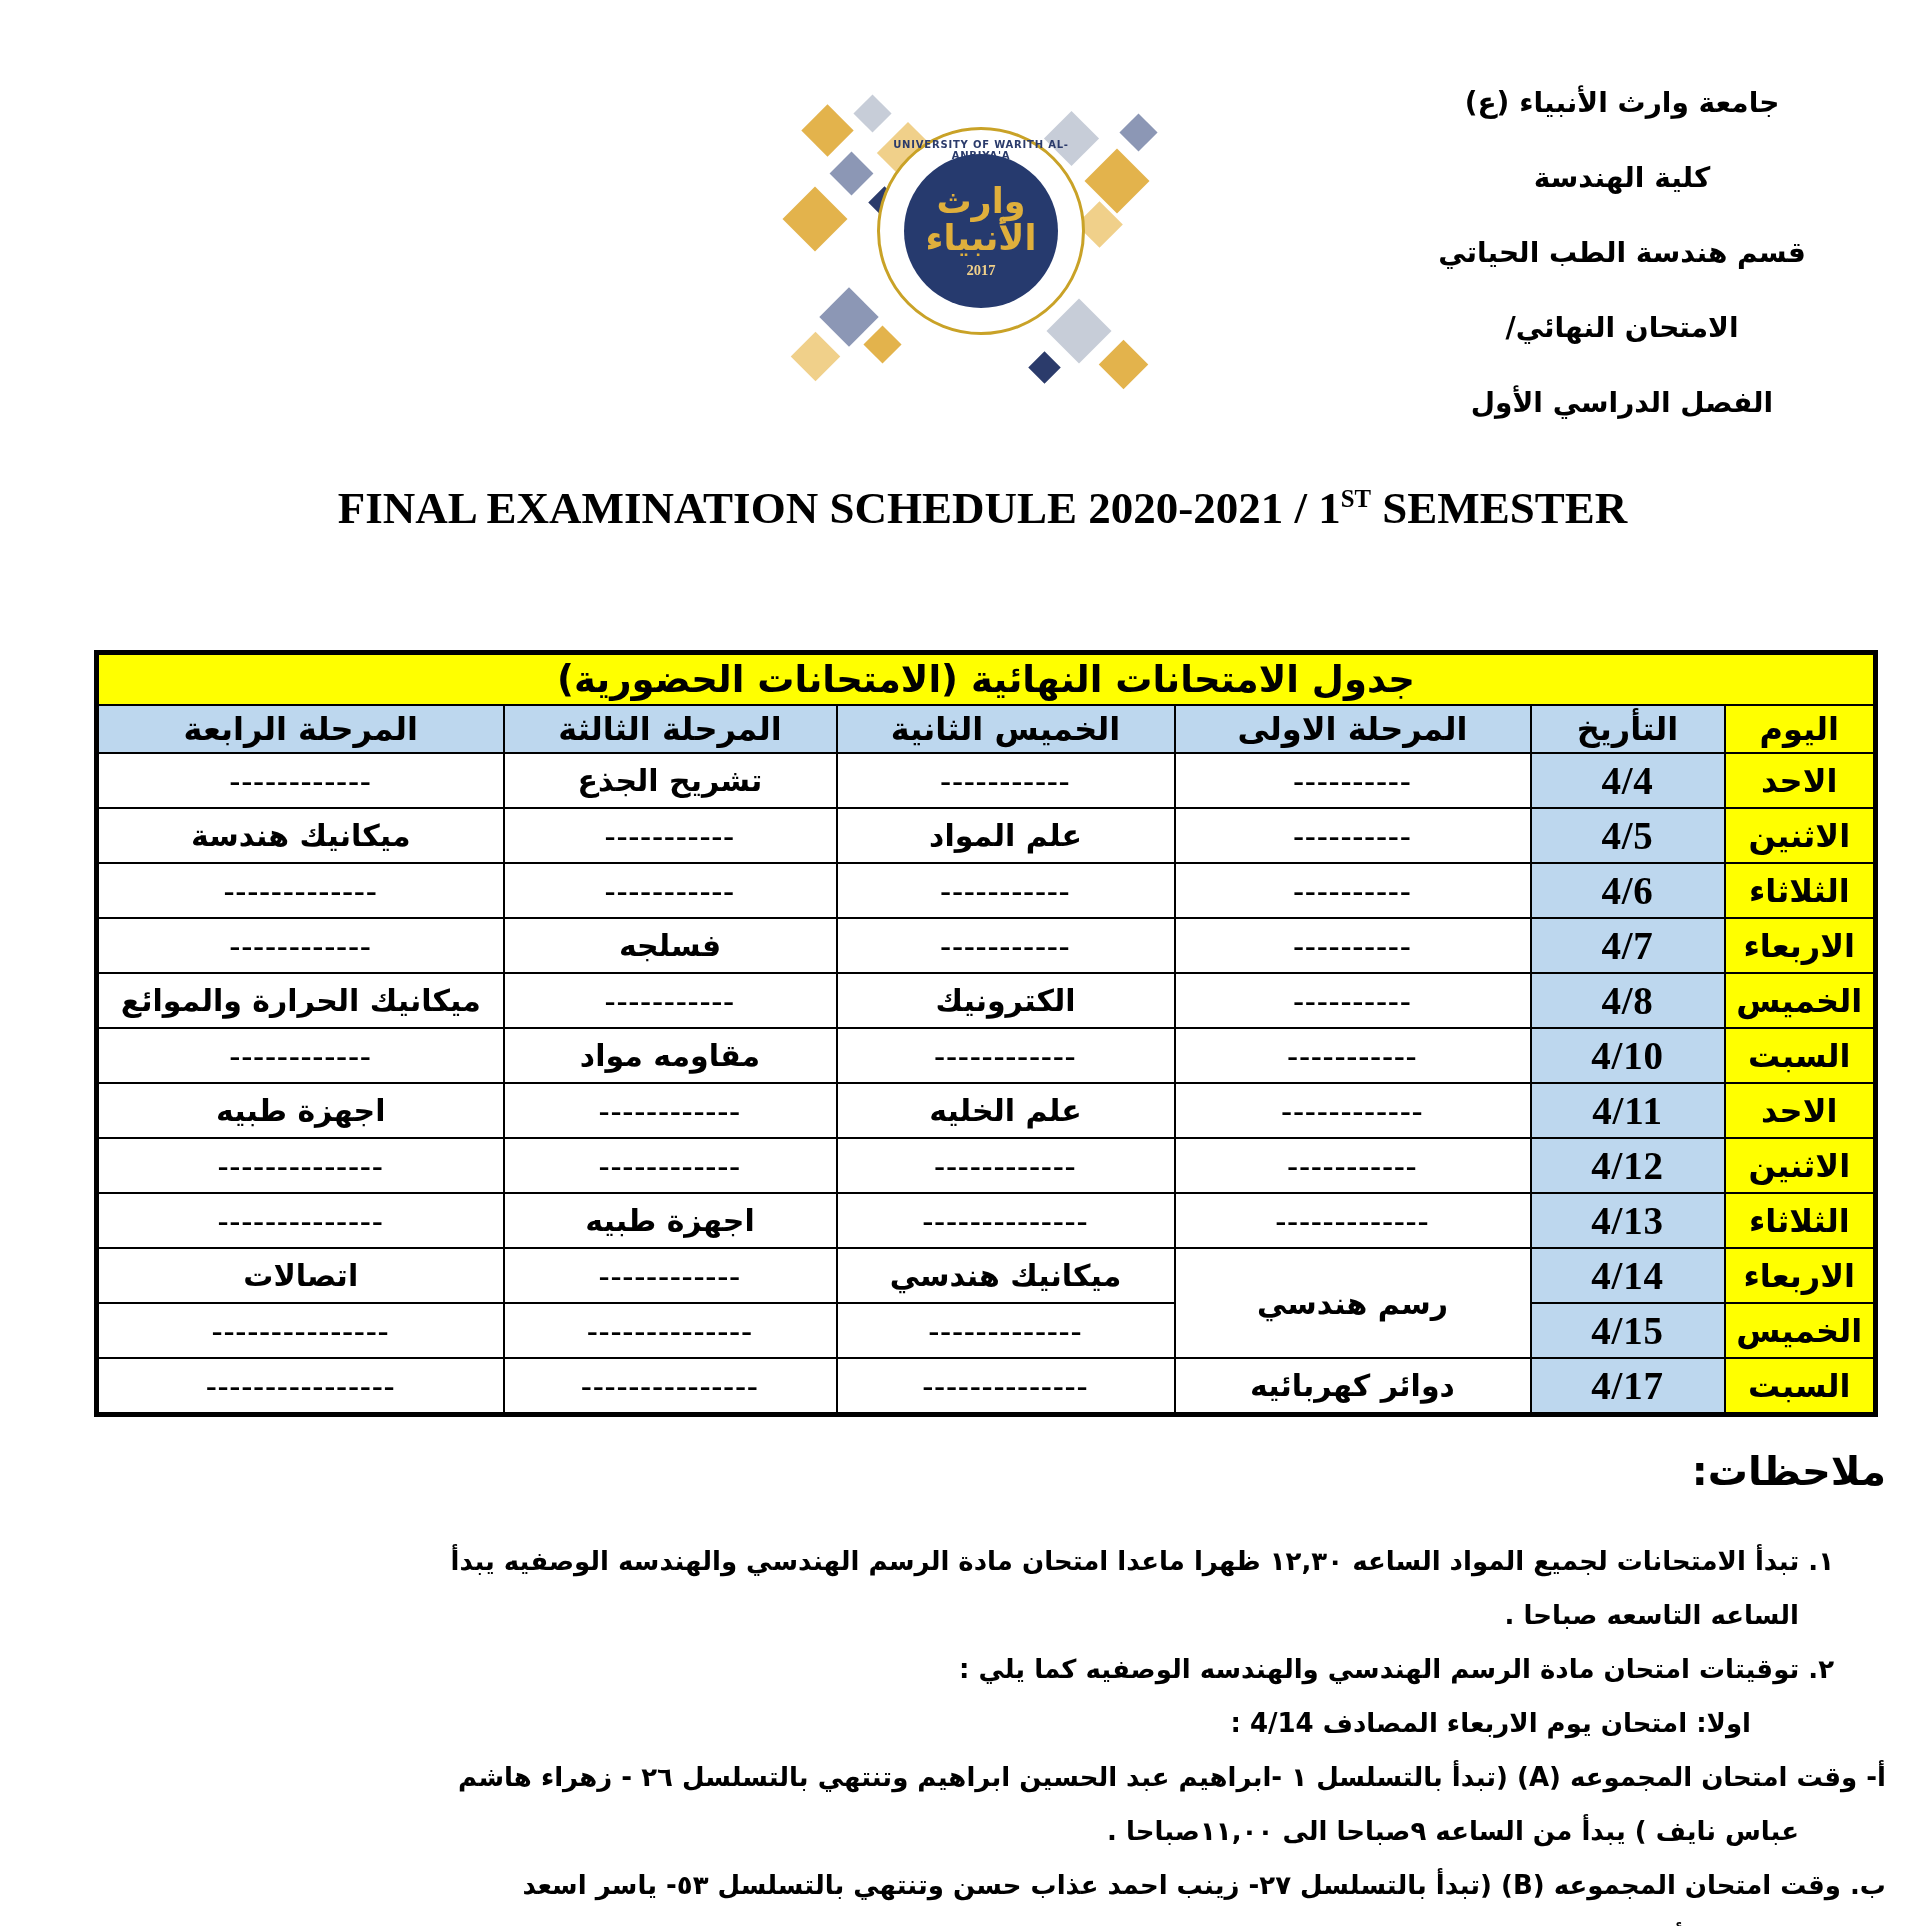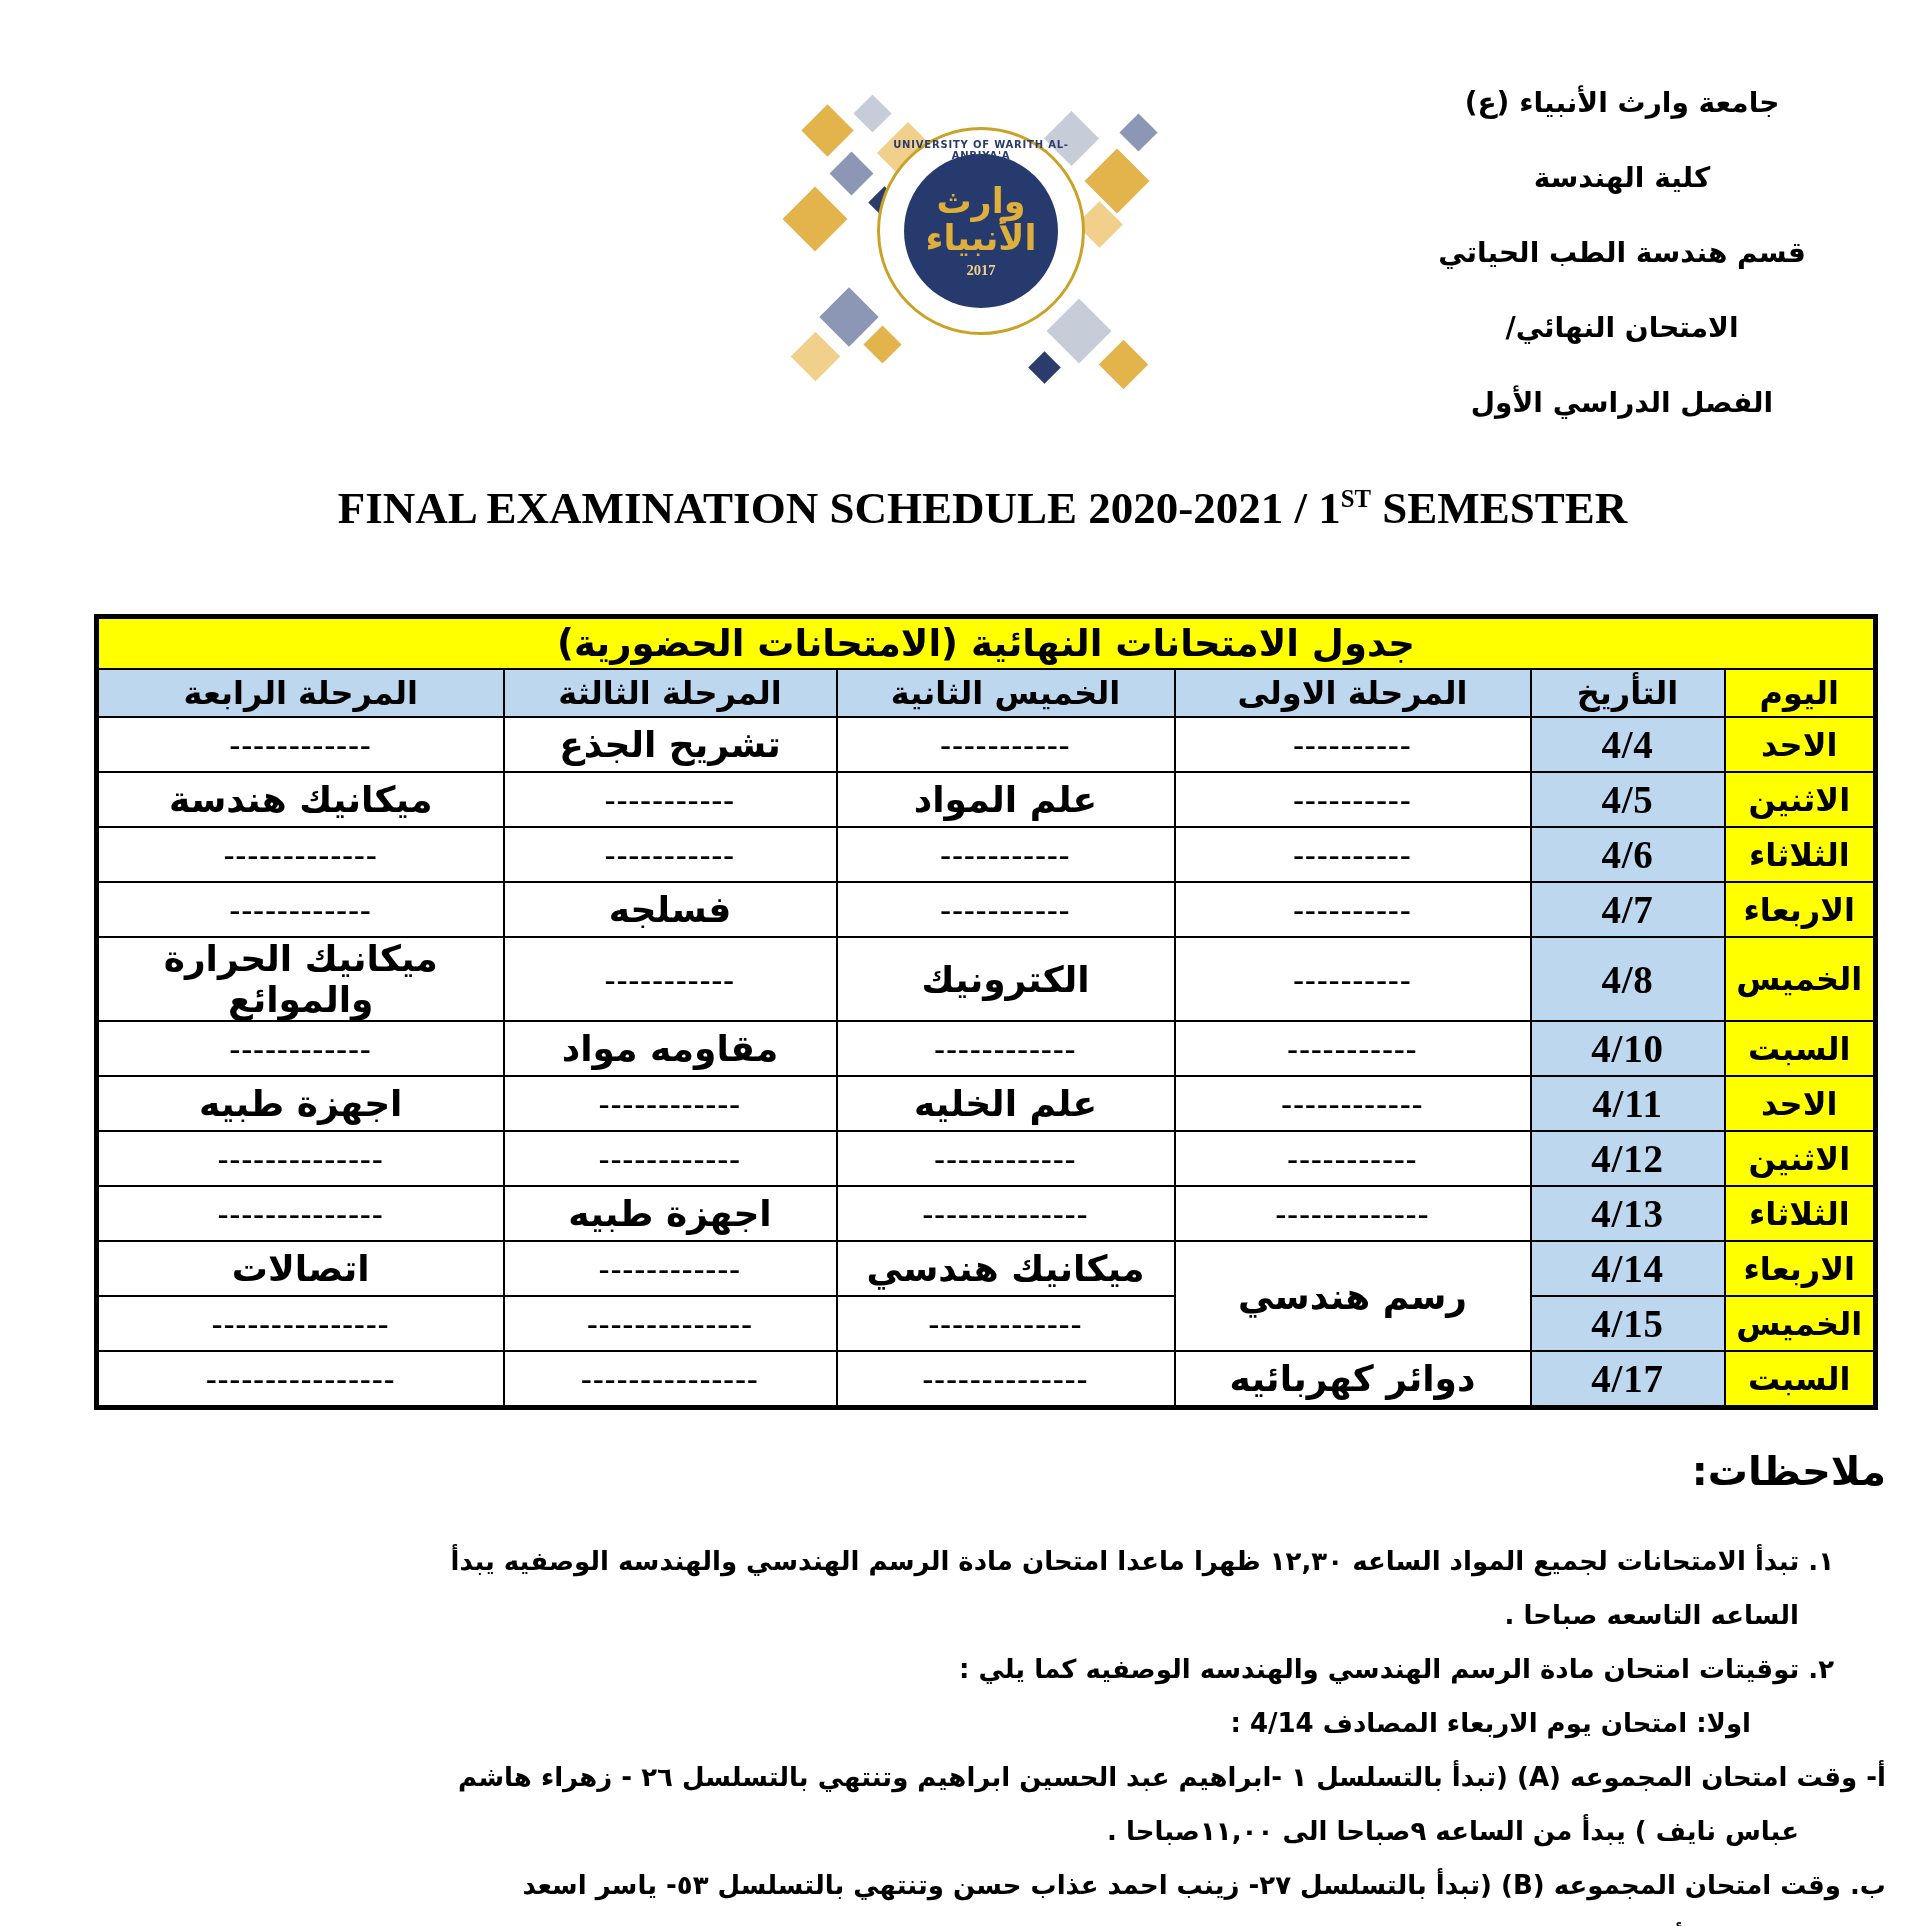--- a/index.html
+++ b/index.html
@@ -41,31 +41,31 @@
           font-size:10px;font-weight:bold;letter-spacing:0.8px;}
   .emblem-core{position:absolute;left:24px;top:24px;right:24px;bottom:24px;border-radius:50%;
           background:#263a6e;display:flex;flex-direction:column;align-items:center;justify-content:center;}
   .emblem-ar{color:#dfaf3c;font-size:35px;font-weight:bold;direction:rtl;line-height:1.05;text-align:center;}
   .emblem-year{color:#f0d08a;font-size:14.6px;font-weight:bold;margin-top:4.6px;font-family:"Liberation Serif",serif;}
 
   
   .main-title{position:absolute;left:0;right:0;top:482px;text-align:center;font-weight:bold;font-size:45px;}
 
   
-  .exam-table{position:absolute;left:94px;top:614px;border-collapse:collapse;table-layout:fixed;
+  .exam-table{position:absolute;left:94px;top:650px;border-collapse:collapse;table-layout:fixed;
           direction:rtl;font-weight:bold;}
   .exam-table td,.exam-table th{border:2.7px solid #000;text-align:center;vertical-align:middle;
           overflow:hidden;padding:0 2.3px;}
   .exam-table{border:5px solid #000;}
   .t-title{background:#ffff00;font-size:37px;height:49px;}
   .t-head th{background:#bdd7ee;font-size:32px;height:46px;font-weight:bold;}
   .t-head th.col-day{background:#ffff00;}
   .c-day{background:#ffff00;font-size:32px;}
   .c-date{background:#bdd7ee;font-family:"Liberation Serif","DejaVu Serif",serif;font-size:39px;letter-spacing:0.8px;}
-  .c-sub{background:#ffffff;font-size:36px;}
+  .c-sub{background:#ffffff;font-size:30px;}
   .exam-table td{height:53px;}
   .dash{font-family:"Liberation Serif","DejaVu Serif",serif;letter-spacing:1.2px;font-size:32px;}
 
   
   .notes{position:absolute;right:79px;left:79px;top:1448px;direction:rtl;text-align:right;font-weight:bold;}
   .notes-heading{font-size:40px;margin-bottom:40px;}
   .note-line{font-size:26px;line-height:54px;white-space:nowrap;}
   .ind-num {padding-right:52px;}
   .ind-cont{padding-right:87px;text-align:right;}
   .ind-sub {padding-right:135px;}

